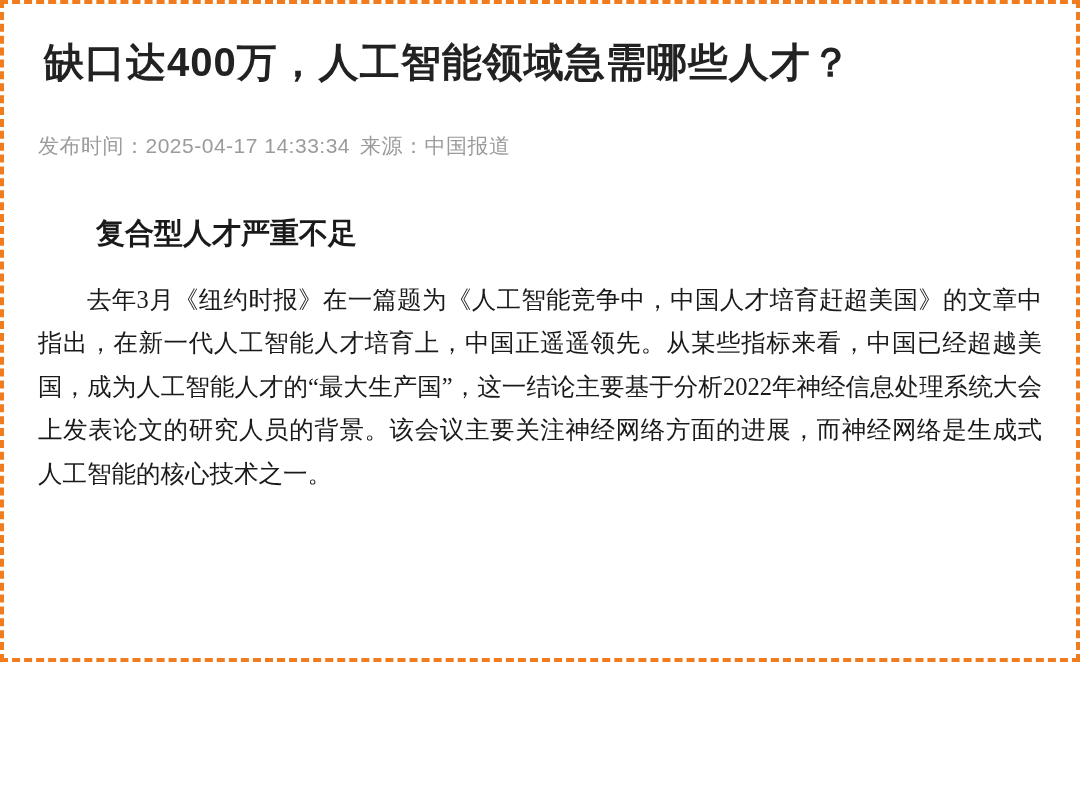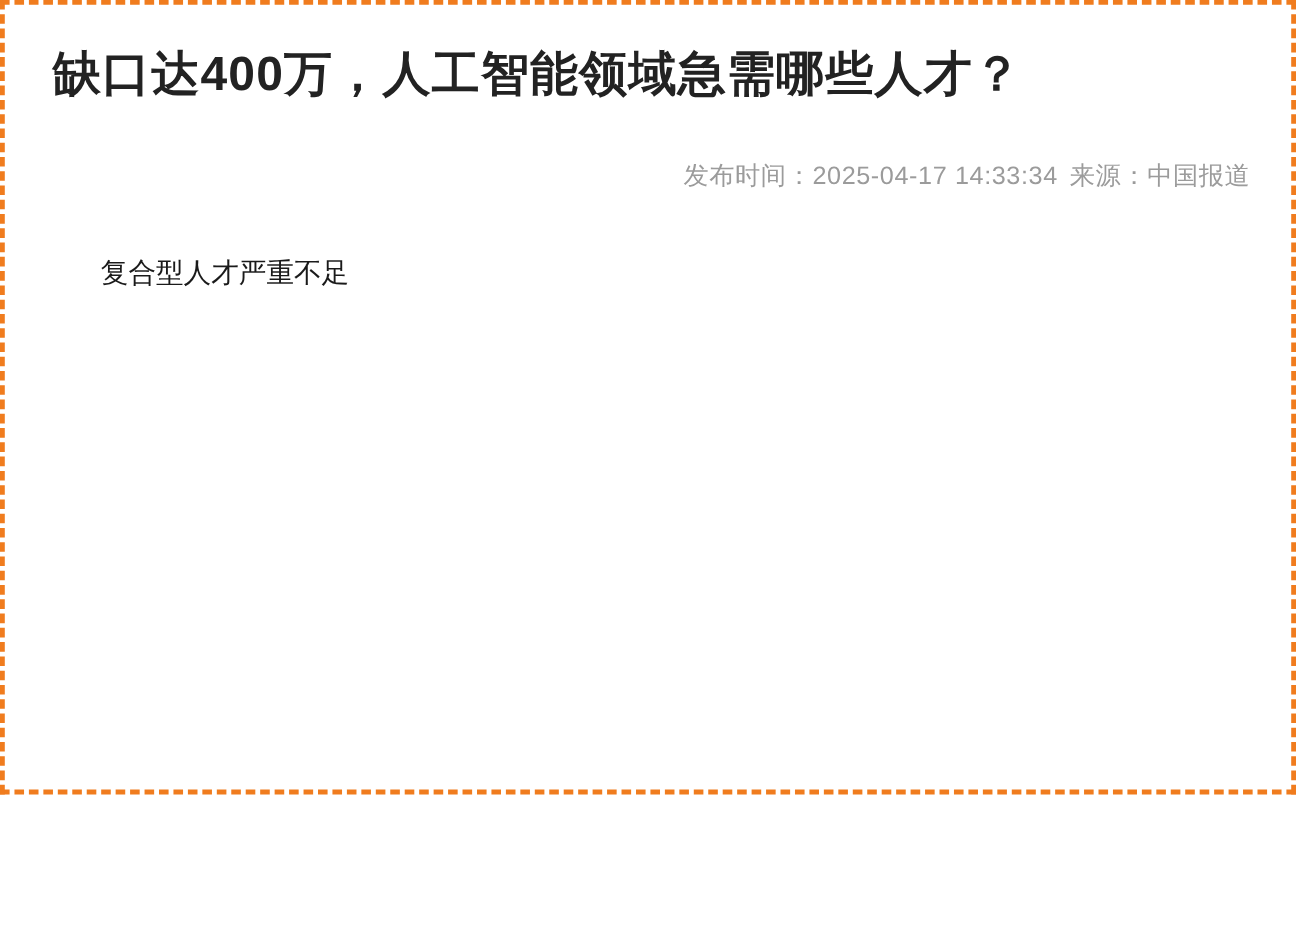--- a/index.html
+++ b/index.html
@@ -30,21 +30,21 @@
     font-family: "Liberation Sans", "DejaVu Sans", sans-serif;
     font-size: 40px;
     font-weight: bold;
     color: #222222;
     letter-spacing: 1px;
     text-align: left;
     line-height: 1.3;
     margin: 14px 0 0 6px;
   }
   .meta {
-    text-align: right;
+    text-align: left;
     color: #9b9b9b;
     font-size: 21px;
     font-family: "Liberation Sans", "DejaVu Sans", sans-serif;
     margin-top: 44px;
     letter-spacing: 0.5px;
   }
   .meta span {
     display: inline;
   }
   .meta .meta-gap {
@@ -57,36 +57,37 @@
     font-size: 24.5px;
     line-height: 1.78;
     text-align: justify;
     font-family: "Liberation Serif", "DejaVu Serif", serif;
   }
   .para {
     text-indent: 2em;
     margin: 0 0 16px 0;
   }
   .subhead {
-    font-weight: normal;
+    font-weight: bold;
     text-indent: 2em;
     margin: 26px 0 18px 0;
-    font-size: 23px;
+    font-size: 29px;
   }
 </style>
 </head>
 <body>
 
 <div class="page">
   <div class="article">
 
     <h1 class="article-title">缺口达400万，人工智能领域急需哪些人才？</h1>
 
     <div class="meta">
       <span>发布时间：</span><span>2025-04-17 14:33:34</span><span class="meta-gap"></span><span>来源：</span><span>中国报道</span>
     </div>
 
     <div class="body-text">
       <p class="subhead">复合型人才严重不足</p>
+      <p class="para">去年3月《纽约时报》在一篇题为《人工智能竞争中，中国人才培育赶超美国》的文章中指出，在新一代人工智能人才培育上，中国正遥遥领先。从某些指标来看，中国已经超越美国，成为人工智能人才的“最大生产国”，这一结论主要基于分析2022年神经信息处理系统大会上发表论文的研究人员的背景。该会议主要关注神经网络方面的进展，而神经网络是生成式人工智能的核心技术之一。</p>
     </div>
 
   </div>
 </div>
 
 </body></html>

